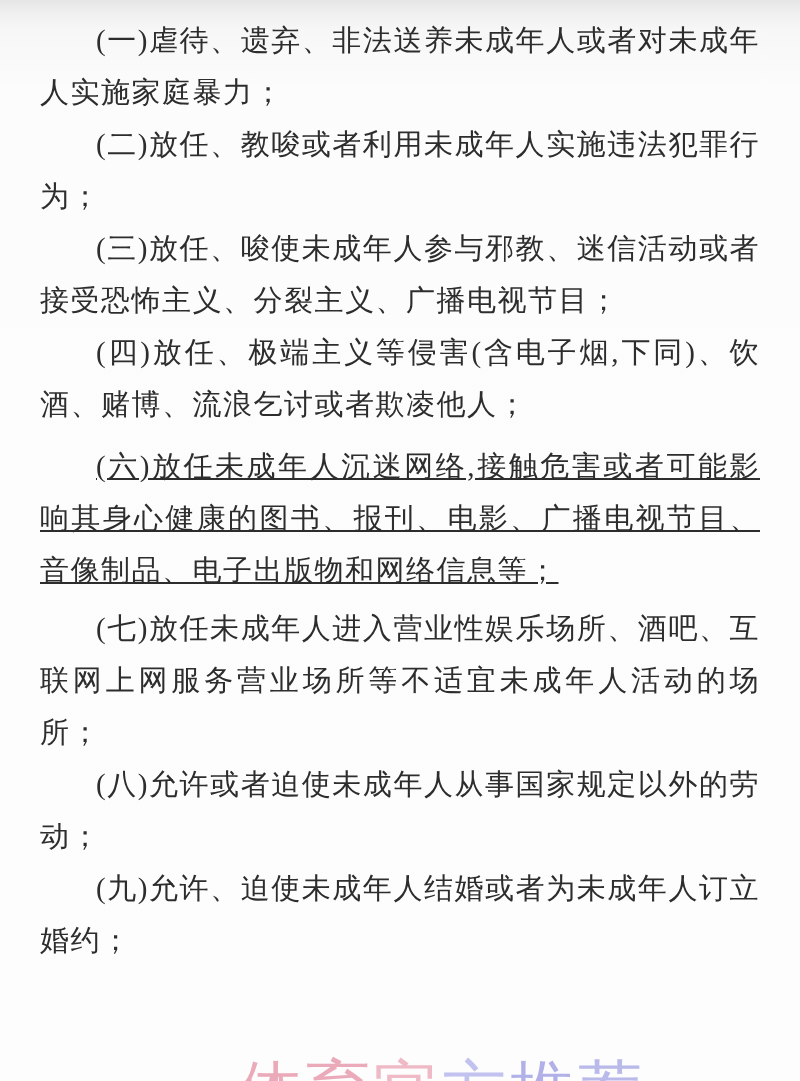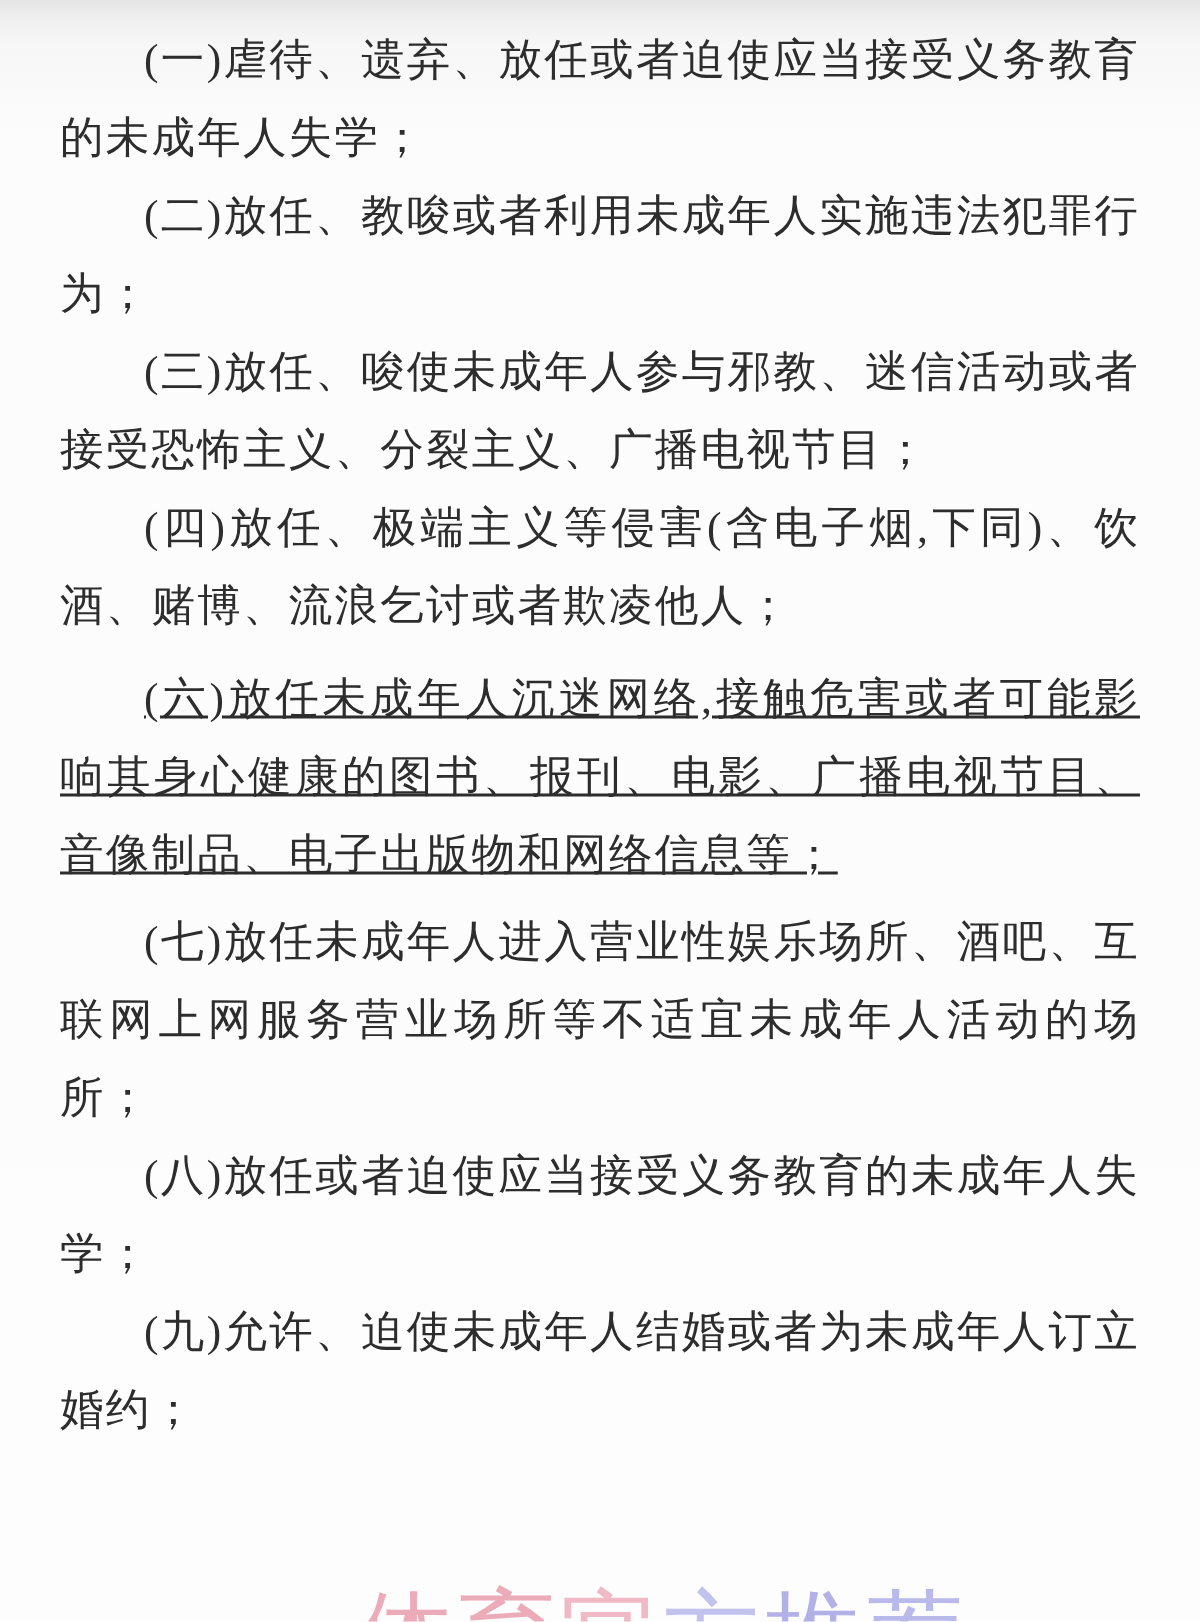--- a/index.html
+++ b/index.html
@@ -42,24 +42,24 @@
     letter-spacing: 4px;
     white-space: nowrap;
     opacity: 0.9;
     pointer-events: none;
   }
 </style>
 </head>
 <body>
 
 <div class="doc">
-  <p class="clause">(一)虐待、遗弃、放任或者迫使应当接受义务教育的未成年人失学；</p>
+  <p class="clause">(一)虐待、遗弃、非法送养未成年人或者对未成年人实施家庭暴力；</p>
   <p class="clause">(二)放任、教唆或者利用未成年人实施违法犯罪行为；</p>
   <p class="clause">(三)放任、唆使未成年人参与邪教、迷信活动或者接受恐怖主义、分裂主义、广播电视节目；</p>
   <p class="clause">(四)放任、极端主义等侵害(含电子烟,下同)、饮酒、赌博、流浪乞讨或者欺凌他人；</p>
   <p class="clause gap-md">(六)放任未成年人沉迷网络,接触危害或者可能影响其身心健康的图书、报刊、电影、广播电视节目、音像制品、电子出版物和网络信息等；</p>
   <p class="clause gap-sm">(七)放任未成年人进入营业性娱乐场所、酒吧、互联网上网服务营业场所等不适宜未成年人活动的场所；</p>
-  <p class="clause">(八)放任或者迫使应当接受义务教育的未成年人失学；</p>
+  <p class="clause">(八)允许或者迫使未成年人从事国家规定以外的劳动；</p>
   <p class="clause">(九)允许、迫使未成年人结婚或者为未成年人订立婚约；</p>
 
 </div>
 
 <div class="watermark"><span style="color: rgb(234, 162, 178);">体</span><span style="color: rgb(234, 162, 178);">育</span><span style="color: rgb(238, 179, 192);">官</span><span style="color: rgb(188, 188, 238);">方</span><span style="color: rgb(169, 169, 230);">推</span><span style="color: rgb(178, 178, 233);">荐</span></div>
 
 </body></html>

